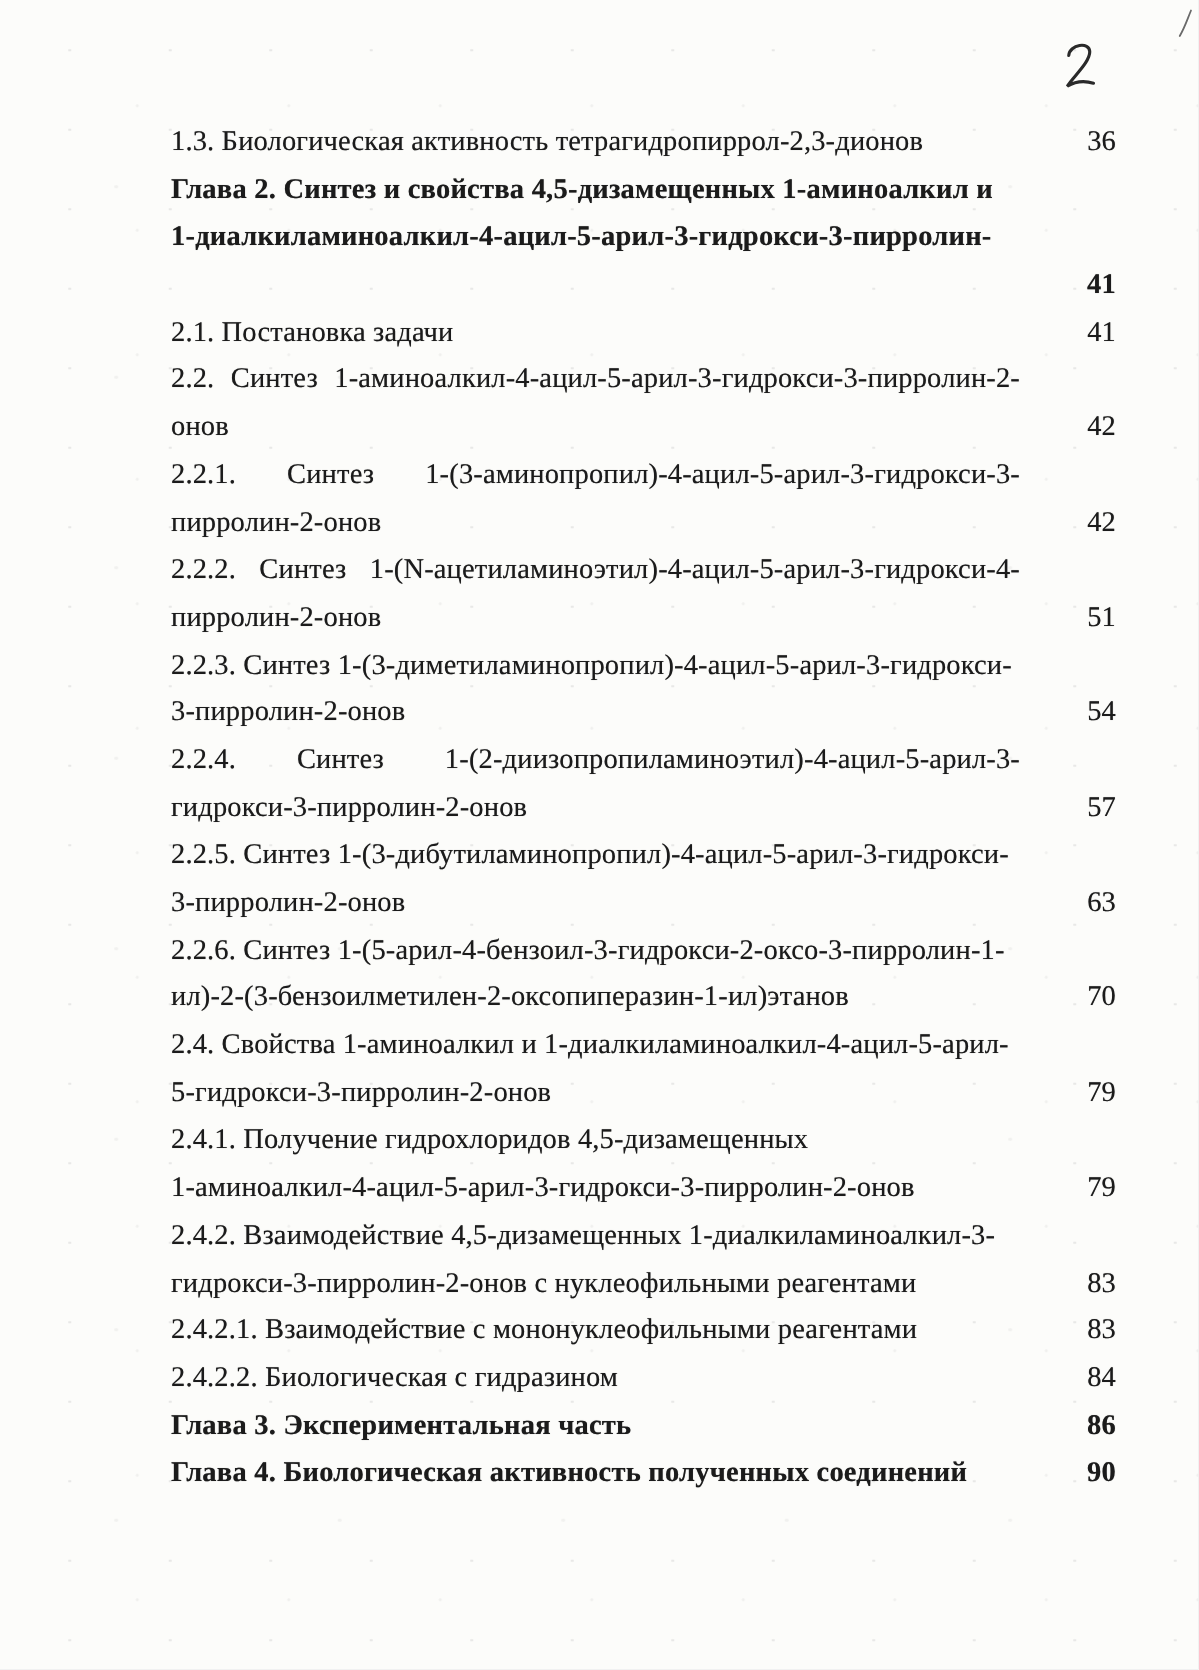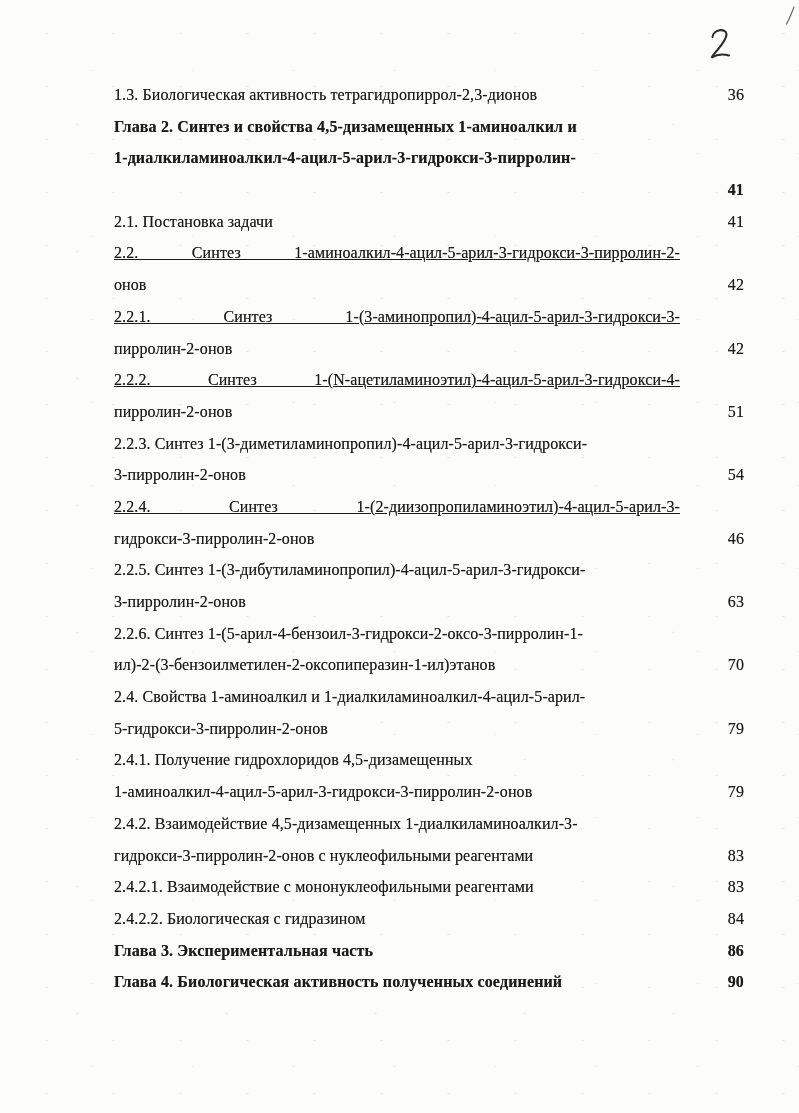--- a/index.html
+++ b/index.html
@@ -27,36 +27,35 @@
     position: absolute;
     left: 114px;
     top: 79px;
     width: 630px;
   }
   .row {
     display: flex;
     align-items: baseline;
     height: 31.7px;
     line-height: 31.7px;
-    font-size: 16px;
+    font-size: 19px;
     letter-spacing: 0.1px;
     text-shadow: 0 0 0.45px rgba(20,20,20,0.6);
   }
   .row.bold { font-weight: bold; letter-spacing: 0.15px; justify-content: flex-end; }
   .line-text {
     display: block;
     width: 566px;
     white-space: nowrap;
     overflow: visible;
   }
   .row.stretch .line-text {
     white-space: normal;
     text-align: justify;
     text-align-last: justify;
-    text-decoration: underline;
   }
   .page-num {
     flex: 1;
     text-align: right;
     white-space: nowrap;
   }
   .handwritten-mark {
     position: absolute;
     left: 707px;
     top: 26px;
@@ -143,21 +142,21 @@
       <div class="row">
       <span class="line-text">3-пирролин-2-онов</span>
       <span class="page-num">54</span>
     </div>
       <div class="row stretch">
       <span class="line-text">2.2.4. Синтез 1-(2-диизопропиламиноэтил)-4-ацил-5-арил-3-</span>
       <span class="page-num"></span>
     </div>
       <div class="row">
       <span class="line-text">гидрокси-3-пирролин-2-онов</span>
-      <span class="page-num">46</span>
+      <span class="page-num">57</span>
     </div>
       <div class="row">
       <span class="line-text">2.2.5. Синтез 1-(3-дибутиламинопропил)-4-ацил-5-арил-3-гидрокси-</span>
       <span class="page-num"></span>
     </div>
       <div class="row">
       <span class="line-text">3-пирролин-2-онов</span>
       <span class="page-num">63</span>
     </div>
       <div class="row">

